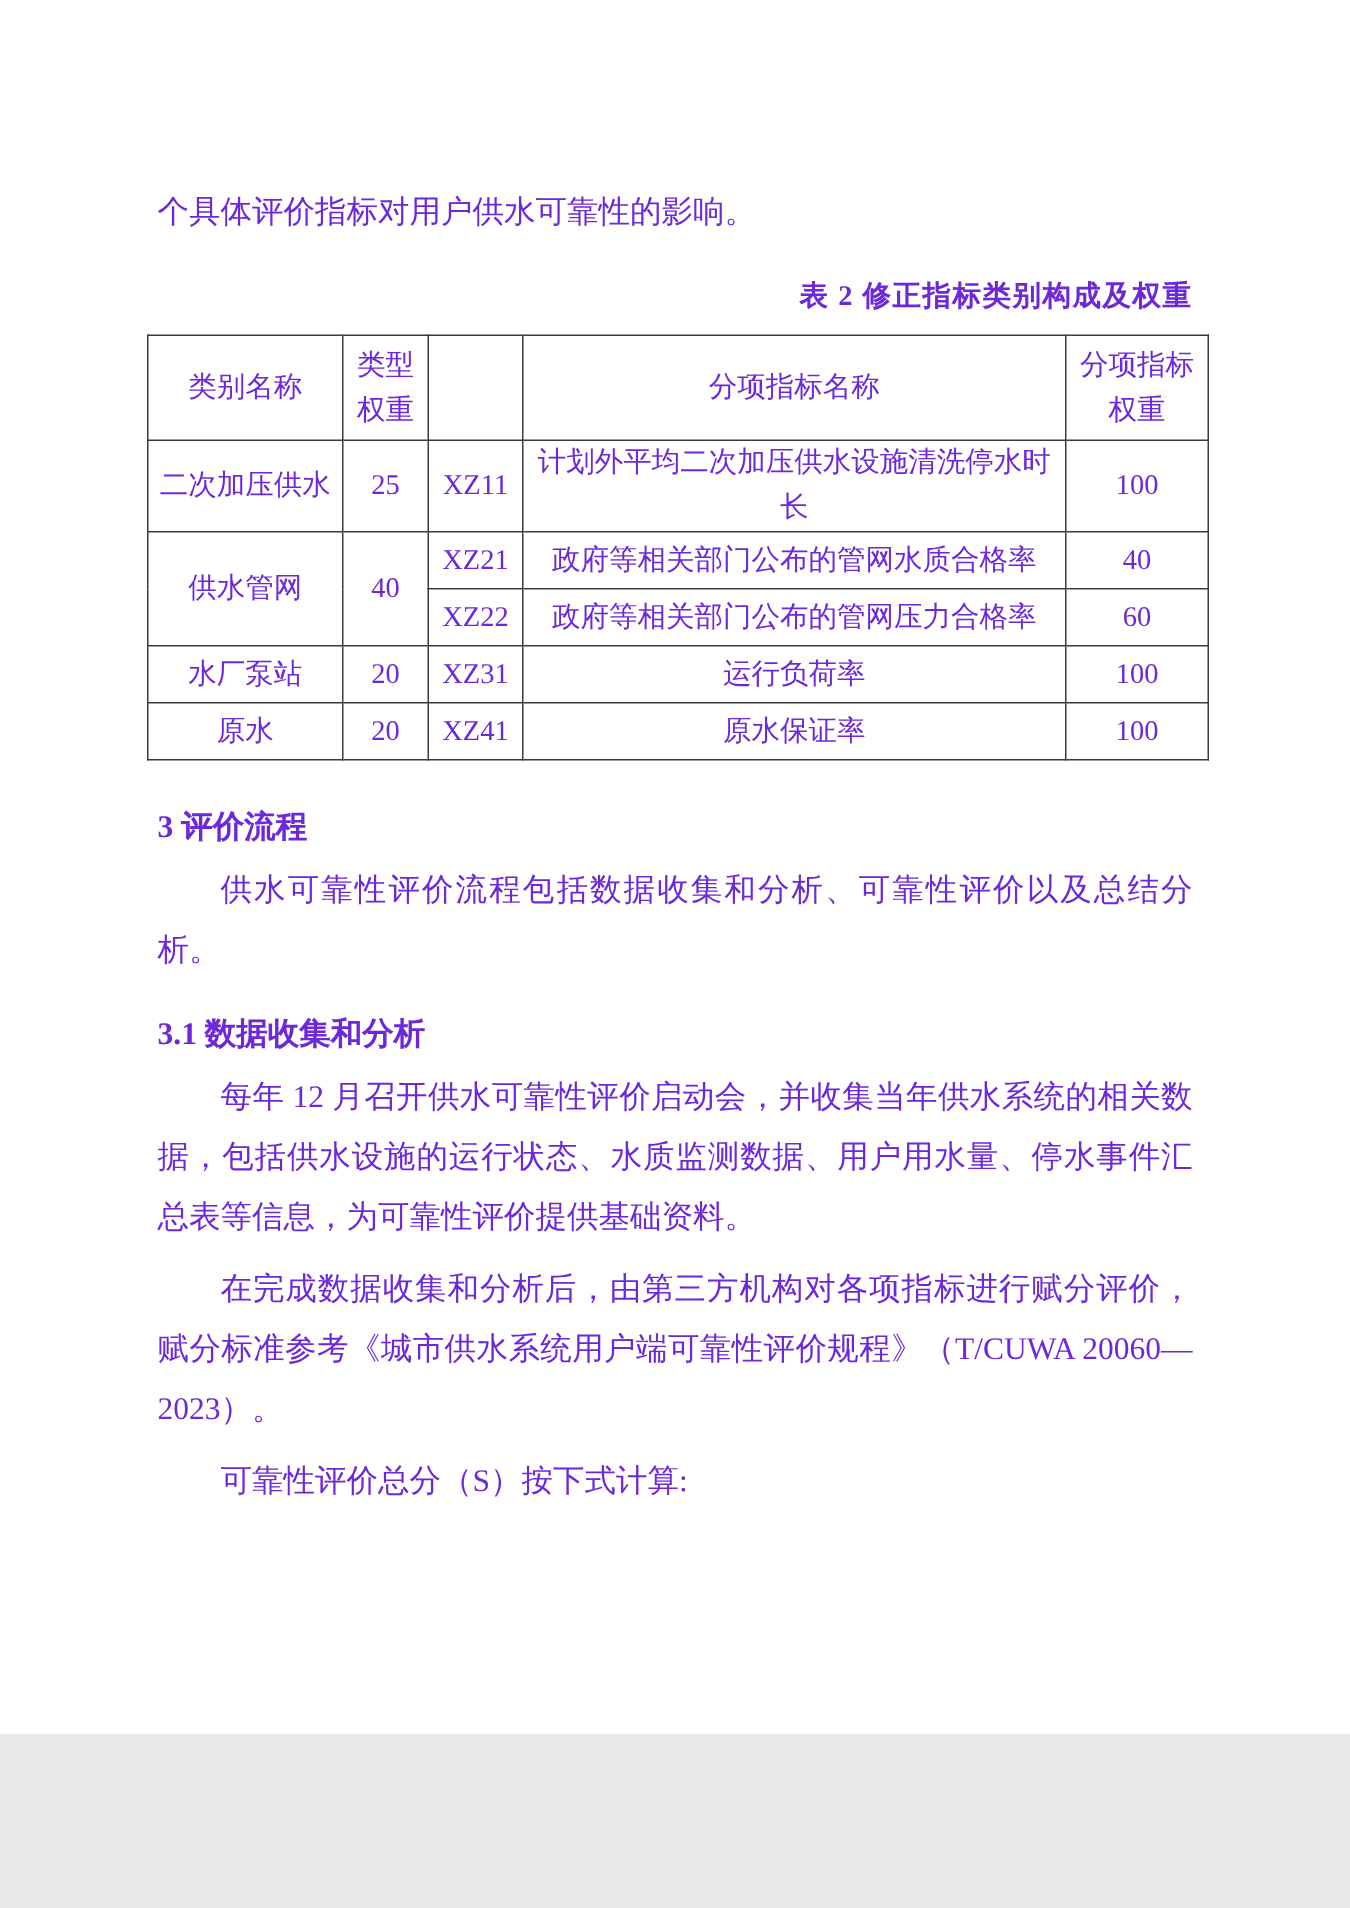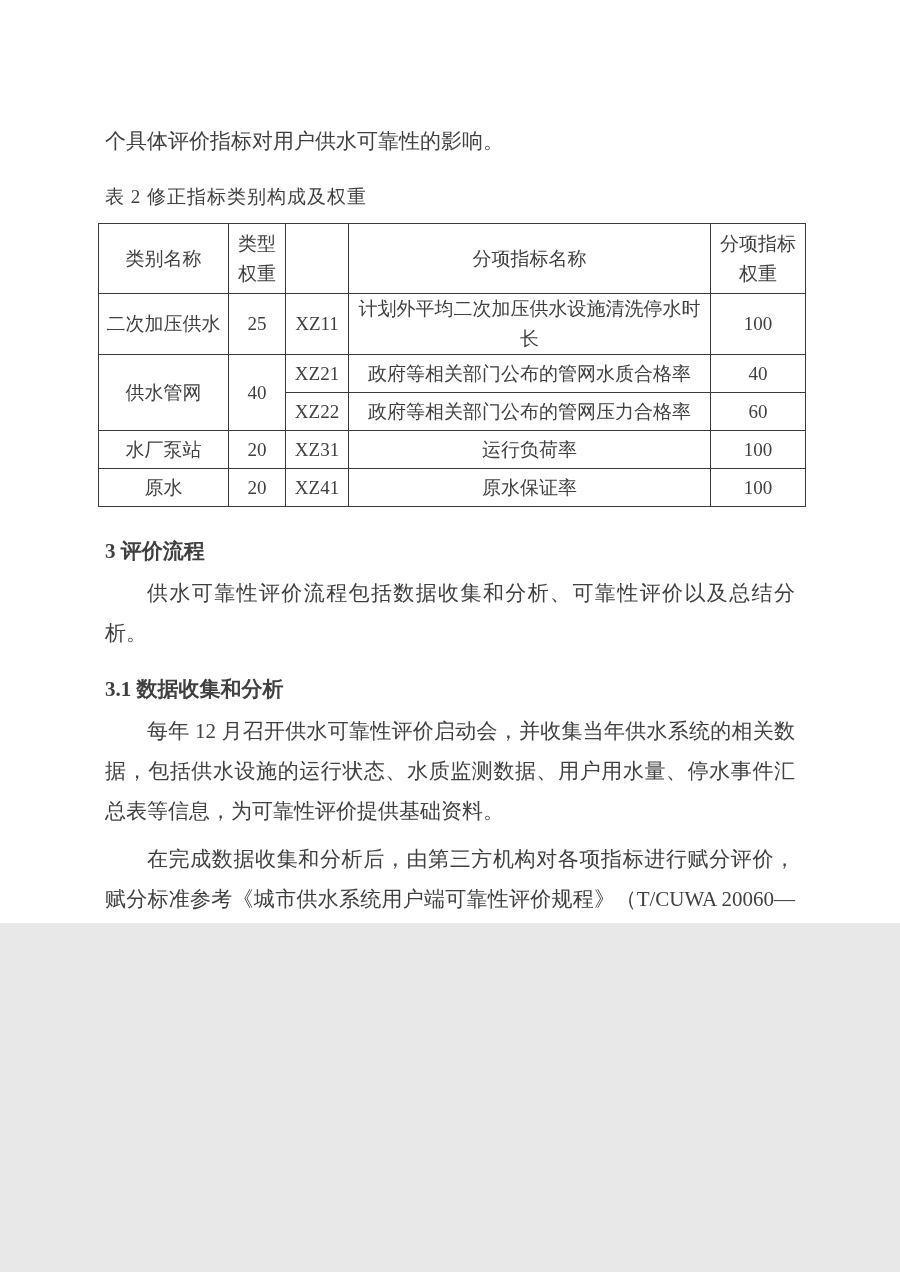--- a/index.html
+++ b/index.html
@@ -1,32 +1,33 @@
 <!DOCTYPE html>
 <html><head>
 <meta charset="utf-8">
 <style>
   * { margin:0; padding:0; box-sizing:border-box; }
   html,body { background:#e8e8e8; }
   .page {
-    width:900px; height:923px;
+    width:900px; height:1156px;
     background:#ffffff;
     position:relative;
     margin:0 auto;
     font-family:"Liberation Serif","DejaVu Serif",serif;
-    color:#404040;
+    color:#6d28d9;
     overflow:hidden;
   }
   .content { padding:126px 105px 0 105px; }
   .body-line { font-size:21px; line-height:30px; }
   .caption {
     margin-top:28px;
-    text-align:left;
+    text-align:right;
     font-size:19px;
     letter-spacing:1px;
+    font-weight:bold;
   }
   table.tbl {
     border-collapse:collapse;
     margin-top:13px;
     margin-left:-7px;
     width:707px;
     table-layout:fixed;
   }
   .tbl th, .tbl td {
     border:1px solid #3a3a3a;

